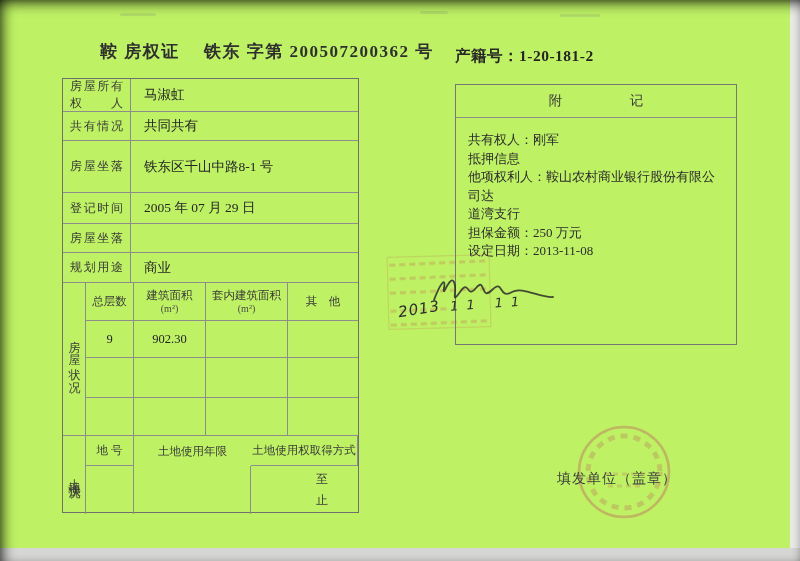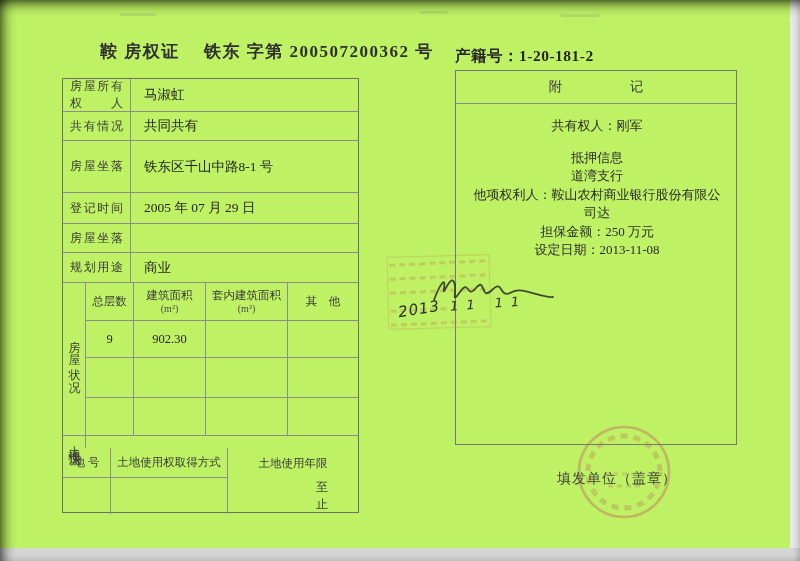--- a/index.html
+++ b/index.html
@@ -38,27 +38,27 @@
           text-align:center; font-size:11.5px; line-height:13px; }
   .cell.nr { border-right:none; } .cell.nb { border-bottom:none; }
   .cell .unit { font-size:10px; color:#4a4a4a; }
   .cell.v { font-size:12.5px; color:#222; }
   .term-cell { display:flex; flex-direction:column; align-items:flex-end;
                justify-content:space-evenly; padding-right:30px; font-size:12px; }
 
   
   .serial { position:absolute; left:455px; top:46px; font-size:15.5px; font-weight:bold;
             color:#262626; letter-spacing:.5px; }
-  .appendix-box { position:absolute; left:455px; top:70px; width:282px; height:375px;
-                  border:1.5px solid #767674; background:rgba(255,255,255,.0);text-align:center; }
+  .appendix-box { position:absolute; left:455px; top:84px; width:282px; height:261px;
+                  border:1.5px solid #767674; background:rgba(255,255,255,.0); }
   .appendix-head { height:33px; border-bottom:1px solid #8d8d8b; display:flex;
                    align-items:center; justify-content:center; font-size:13.5px; color:#3a3a3a; }
   .appendix-body { padding:13px 10px 0 12px; font-size:13px; color:#2c2c2c; line-height:18.5px; }
   .appendix-body p { margin:0; }
-  .appendix-body .gap { margin-bottom:13px; }
+  .appendix-body .gap { }
   .issuer { position:absolute; left:557px; top:470px; font-size:14px; color:#3c3c3c;
             letter-spacing:1px; z-index:20; }
 
   
   .rect-stamp { position:absolute; left:386px; top:254px; width:106px; height:76px;
                 transform:rotate(-1.5deg); z-index:25; opacity:.85; }
   .hand { position:absolute; color:#2e2e2e; font-style:italic; z-index:26;
           font-family:"DejaVu Sans", sans-serif; }
   .hand-year { left:398px; top:300px; font-size:15px; transform:rotate(-9deg); letter-spacing:1px; }
   .hand-days { left:450px; top:296px; font-size:13px; transform:rotate(-4deg); letter-spacing:8px; }
@@ -151,55 +151,55 @@
         <div class="cell"></div>
         <div class="cell nr"></div>
 
         <div class="cell nb"></div>
         <div class="cell nb"></div>
         <div class="cell nb"></div>
         <div class="cell nr nb"></div>
       </div>
     </div>
 
-    <div class="section" style="height:78px; border-bottom:none;flex-direction:column;">
+    <div class="section" style="height:78px; border-bottom:none;">
       <div class="side tight">
         <span>土地状况</span>
       </div>
       <div class="lgrid">
         <div class="cell">
           <span>地 号</span>
         </div>
-        <div class="cell">
-          <span>土地使用权取得方式</span>
-        </div>
         <div class="cell nr nb">
           <span>土地使用年限</span>
+        </div>
+        <div class="cell">
+          <span>土地使用权取得方式</span>
         </div>
         <div class="cell nb"></div>
         <div class="cell nb"></div>
         <div class="term-cell nb">
           <span>至</span>
           <span>止</span>
         </div>
       </div>
     </div>
   </div>
 
   <div class="serial">
     <span>产籍号：</span><span>1-20-181-2</span>
   </div>
 
   <div class="appendix-box">
     <div class="appendix-head">附　　　　　记</div>
     <div class="appendix-body">
       <p class="gap">共有权人：刚军</p>
       <p>抵押信息</p>
+      <p>他项权利人：鞍山农村商业银行股份有限公司达</p>
       <p>道湾支行</p>
-      <p>他项权利人：鞍山农村商业银行股份有限公司达</p>
       <p>担保金额：250 万元</p>
       <p>设定日期：2013-11-08</p>
     </div>
   </div>
 
   <svg class="rect-stamp" width="106" height="76" viewBox="0 0 106 76">
     <g stroke="#c4574e" stroke-width="3" opacity="0.30" filter="blur(0.5px)" stroke-dasharray="6 4">
       <line x1="4" y1="10" x2="102" y2="8"></line>
       <line x1="4" y1="24" x2="102" y2="22"></line>
       <line x1="4" y1="38" x2="102" y2="36"></line>

